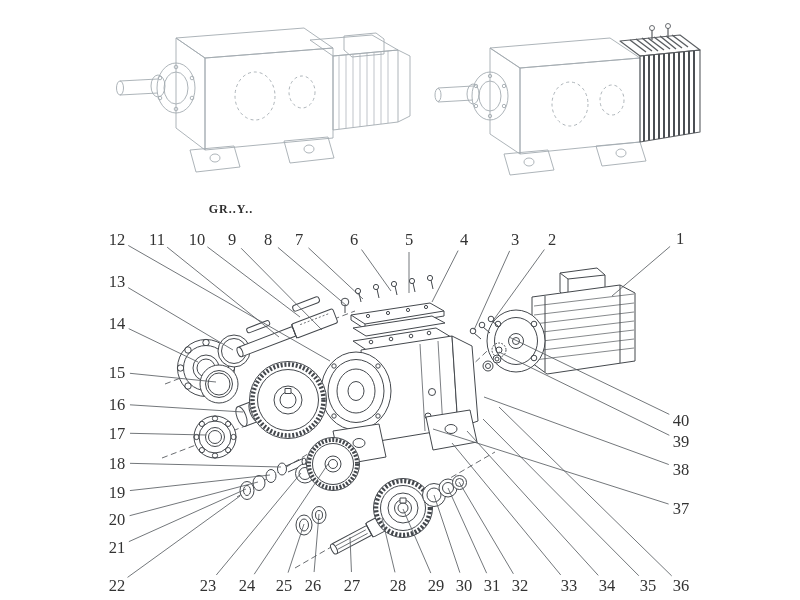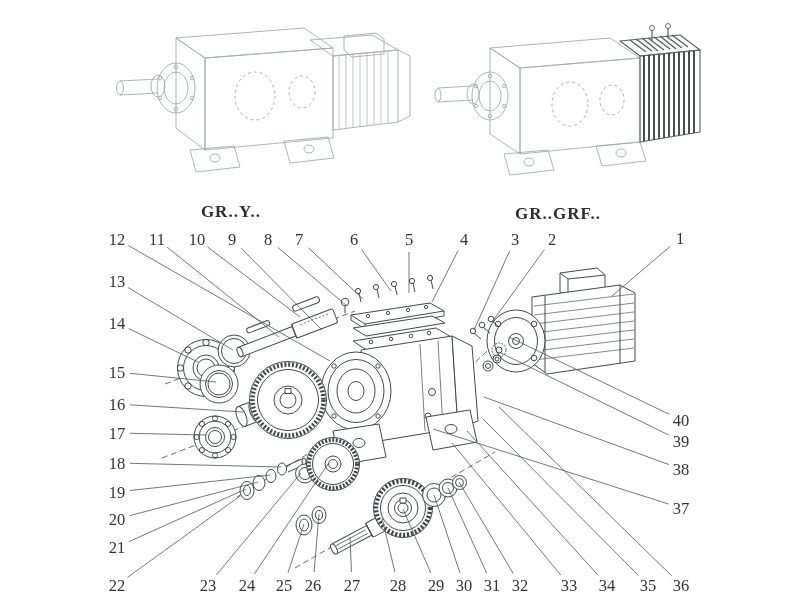--- a/index.html
+++ b/index.html
@@ -1,20 +1,20 @@
 <!DOCTYPE html>
 <html style="--ink: #44484d; --light-ink: #a4abb1; --label: #2e2e2e; --leader: #5a5e63;"><head>
 <meta charset="utf-8">
 <style>
   :root { --ink:#44484d; --light-ink:#a4abb1; --label:#2e2e2e; --leader:#5a5e63; }
   html,body { margin:0; padding:0; background:#fff; }
   .page { position:relative; width:800px; height:600px; background:#fff; overflow:hidden;
           font-family:"Liberation Serif", serif; }
   .art { position:absolute; inset:0; }
-  .model-label { position:absolute; font-weight:bold; font-size:17px; letter-spacing:1px;
+  .model-label { position:absolute; font-weight:bold; font-size:12px; letter-spacing:1px;
                  color:var(--label); text-align:center; }
   .model-label.left  { left:170px; top:202px; width:122px; }
   .model-label.right { left:494px; top:204px; width:128px; }
   .callout { font-family:"Liberation Serif", serif; font-size:16.5px; fill:#333;
              text-anchor:middle; dominant-baseline:central;
              paint-order:stroke fill; stroke:#ffffff; stroke-width:5px; }
   .leader  { stroke:var(--leader); stroke-width:0.85; fill:none; }
 </style>
 </head>
 <body>
@@ -383,14 +383,13 @@
         <line x1="668.7899402513249" y1="464.5374400918548" x2="484" y2="397" class="leader"></line>
         <text x="681" y="469" class="callout">38</text>
         <line x1="669.3215660107625" y1="435.2891174448234" x2="499" y2="352" class="leader"></line>
         <text x="681" y="441" class="callout">39</text>
         <line x1="669.2919099002721" y1="414.3501658239685" x2="509" y2="337" class="leader"></line>
         <text x="681" y="420" class="callout">40</text>
       </g>
   </svg>
 
   <div class="model-label left">GR..Y..</div>
-  <div class="model-label right">GR..GRF..</div>
 </div>
 
 </body></html>

